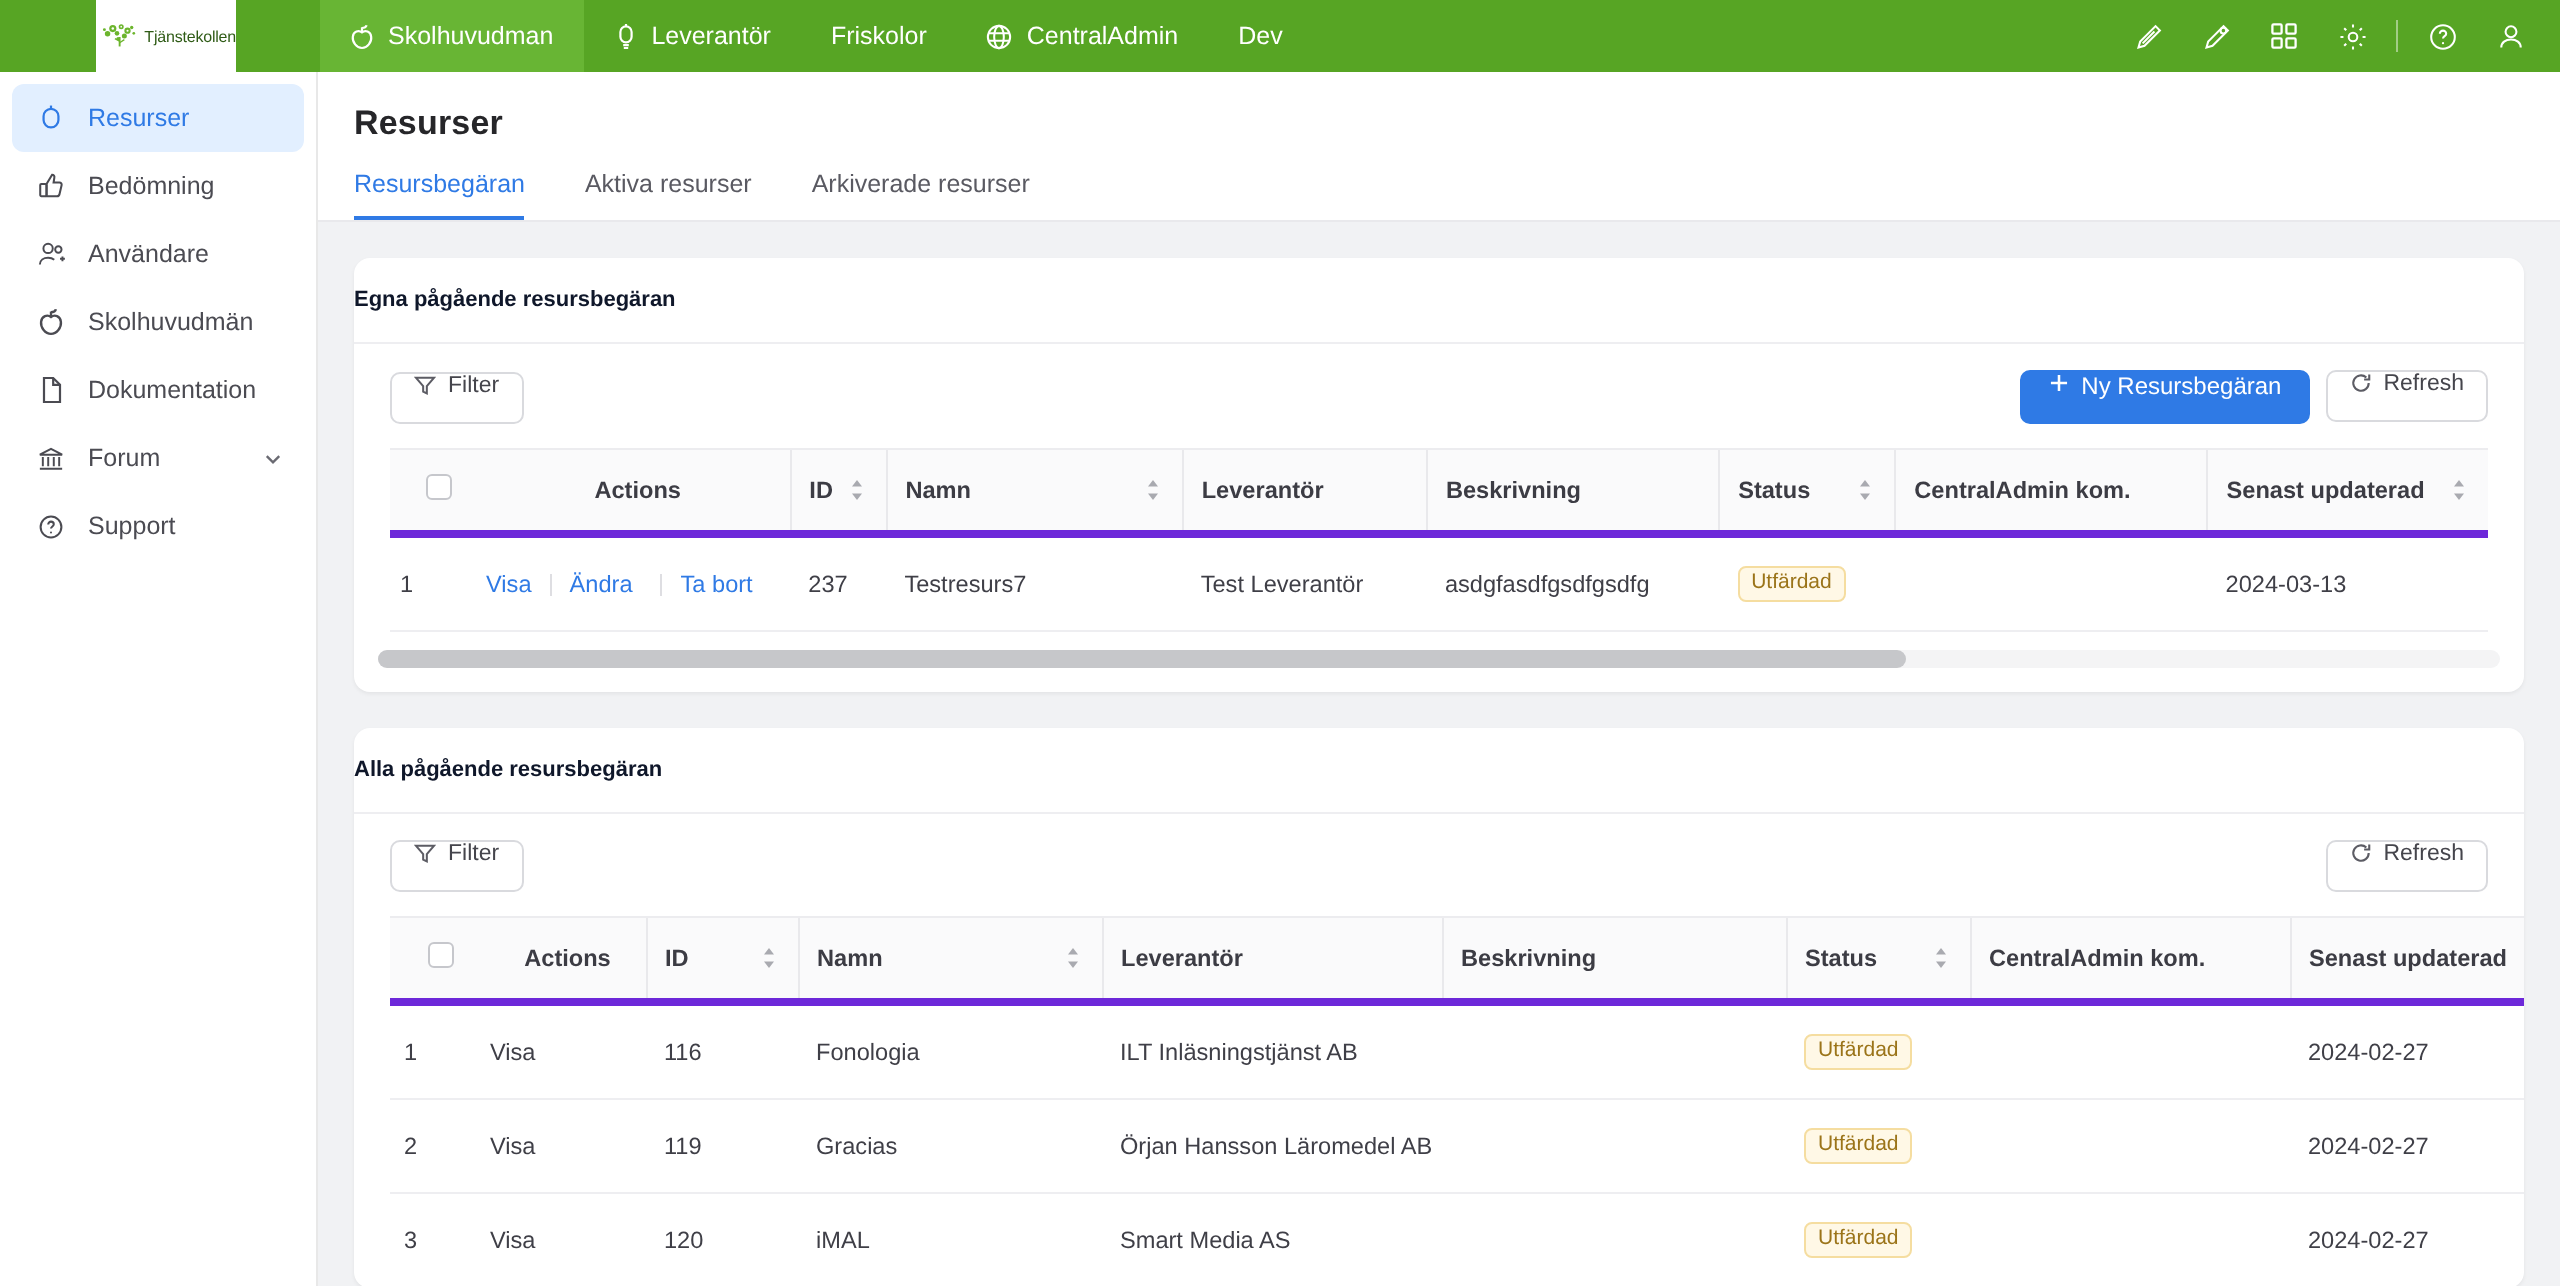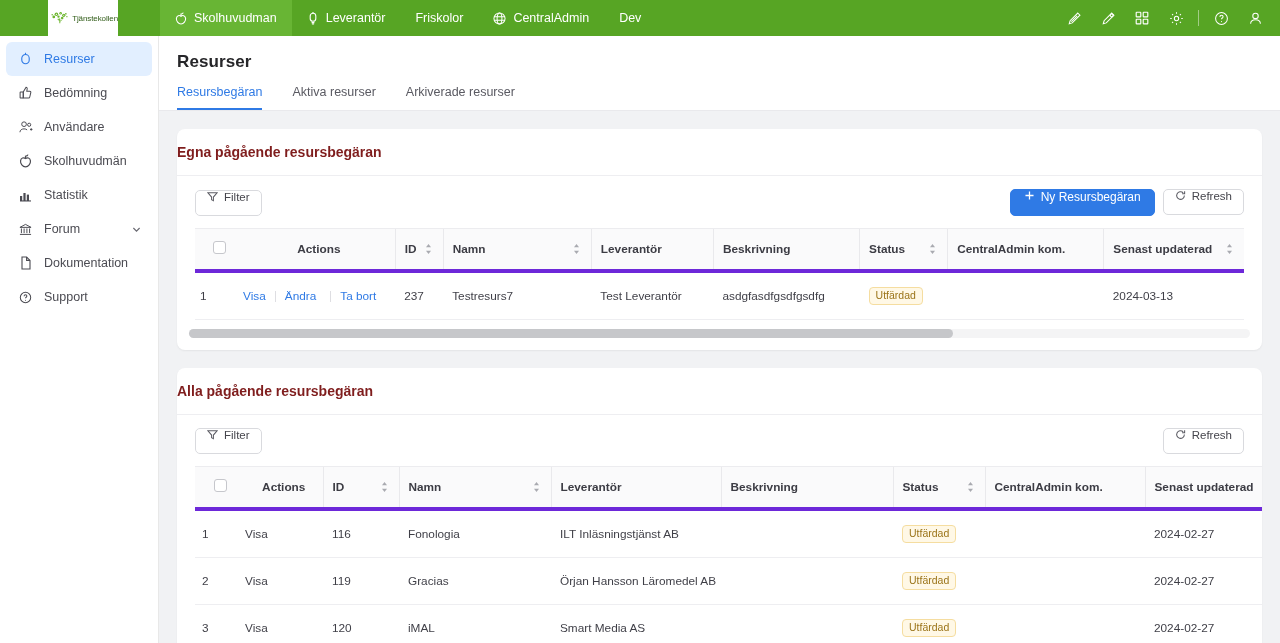--- a/index.html
+++ b/index.html
@@ -118,23 +118,23 @@
   .card {
     background: #ffffff;
     border-radius: 8px;
     box-shadow: 0 1px 2px rgba(0,0,0,.06);
     margin-bottom: 18px;
     overflow: hidden;
   }
   .card-head {
     padding: 15px 0;
     border-bottom: 1px solid #eeeef1;
-    font-size: 14px;
+    font-size: 11px;
     font-weight: bold;
-    color: #7f1d1d;
+    color: #0f172a;
   }
   .card-tools {
     display: flex; align-items: center; justify-content: space-between;
     padding: 13px 18px 12px 18px;
   }
   .tools-right { display: flex; gap: 8px; }
 
   .btn {
     height: 26px;
     border-radius: 5px;
@@ -364,55 +364,44 @@
     <div class="side-item">
       <span class="side-ico">
         <svg width="13" height="14" viewBox="0 0 12 13" fill="none" stroke="#4b4b52" stroke-width="1.1">
           <path d="M6 4.2c-1.6-1.3-4.3-.6-4.6 2.2C1.1 9 3.3 12 6 12s4.9-3 4.6-5.6C10.3 3.6 7.6 2.9 6 4.2z"></path>
           <path d="M6 4.2V1.6M6 2c1.3 0 2.1-.7 2.3-1.4"></path>
         </svg>
       </span>
       <span>Skolhuvudmän</span>
     </div>
 
+
     <div class="side-item">
       <span class="side-ico">
-        <svg width="13" height="13" viewBox="0 0 13 13" fill="#4b4b52">
-          <rect x="1" y="7" width="2.2" height="5"></rect>
-          <rect x="4.4" y="4" width="2.2" height="8"></rect>
-          <rect x="7.8" y="5.6" width="2.2" height="6.4"></rect>
-          <rect x="1" y="11.4" width="11" height="1.1"></rect>
-        </svg>
-      </span>
-      <span>Statistik</span>
+        <svg width="12" height="14" viewBox="0 0 12 14" fill="none" stroke="#4b4b52" stroke-width="1.1">
+          <path d="M2 1h4.6L10 4.4V13H2z"></path>
+          <path d="M6.6 1v3.4H10"></path>
+        </svg>
+      </span>
+      <span>Dokumentation</span>
     </div>
 
     <div class="side-item">
       <span class="side-ico">
         <svg width="13" height="13" viewBox="0 0 14 13" fill="none" stroke="#4b4b52" stroke-width="1.05">
           <path d="M7 1 1 4.2h12z"></path>
           <path d="M2.6 5.4v5M5.5 5.4v5M8.5 5.4v5M11.4 5.4v5M1 11.8h12"></path>
         </svg>
       </span>
       <span>Forum</span>
       <span class="side-chev">
         <svg width="11" height="11" viewBox="0 0 12 12" fill="none" stroke="#6a6a72" stroke-width="1.3">
           <path d="M2.6 4.4 6 7.8l3.4-3.4"></path>
         </svg>
       </span>
-    </div>
-
-    <div class="side-item">
-      <span class="side-ico">
-        <svg width="12" height="14" viewBox="0 0 12 14" fill="none" stroke="#4b4b52" stroke-width="1.1">
-          <path d="M2 1h4.6L10 4.4V13H2z"></path>
-          <path d="M6.6 1v3.4H10"></path>
-        </svg>
-      </span>
-      <span>Dokumentation</span>
     </div>
 
     <div class="side-item">
       <span class="side-ico">
         <svg width="13" height="13" viewBox="0 0 14 14" fill="none" stroke="#4b4b52" stroke-width="1.1">
           <circle cx="7" cy="7" r="5.6"></circle>
           <path d="M5.5 5.6c0-.8.7-1.5 1.5-1.5s1.5.6 1.5 1.4c0 1.2-1.5 1.2-1.5 2.3"></path>
           <circle cx="7" cy="10" r=".55" fill="#4b4b52" stroke="none"></circle>
         </svg>
       </span>

